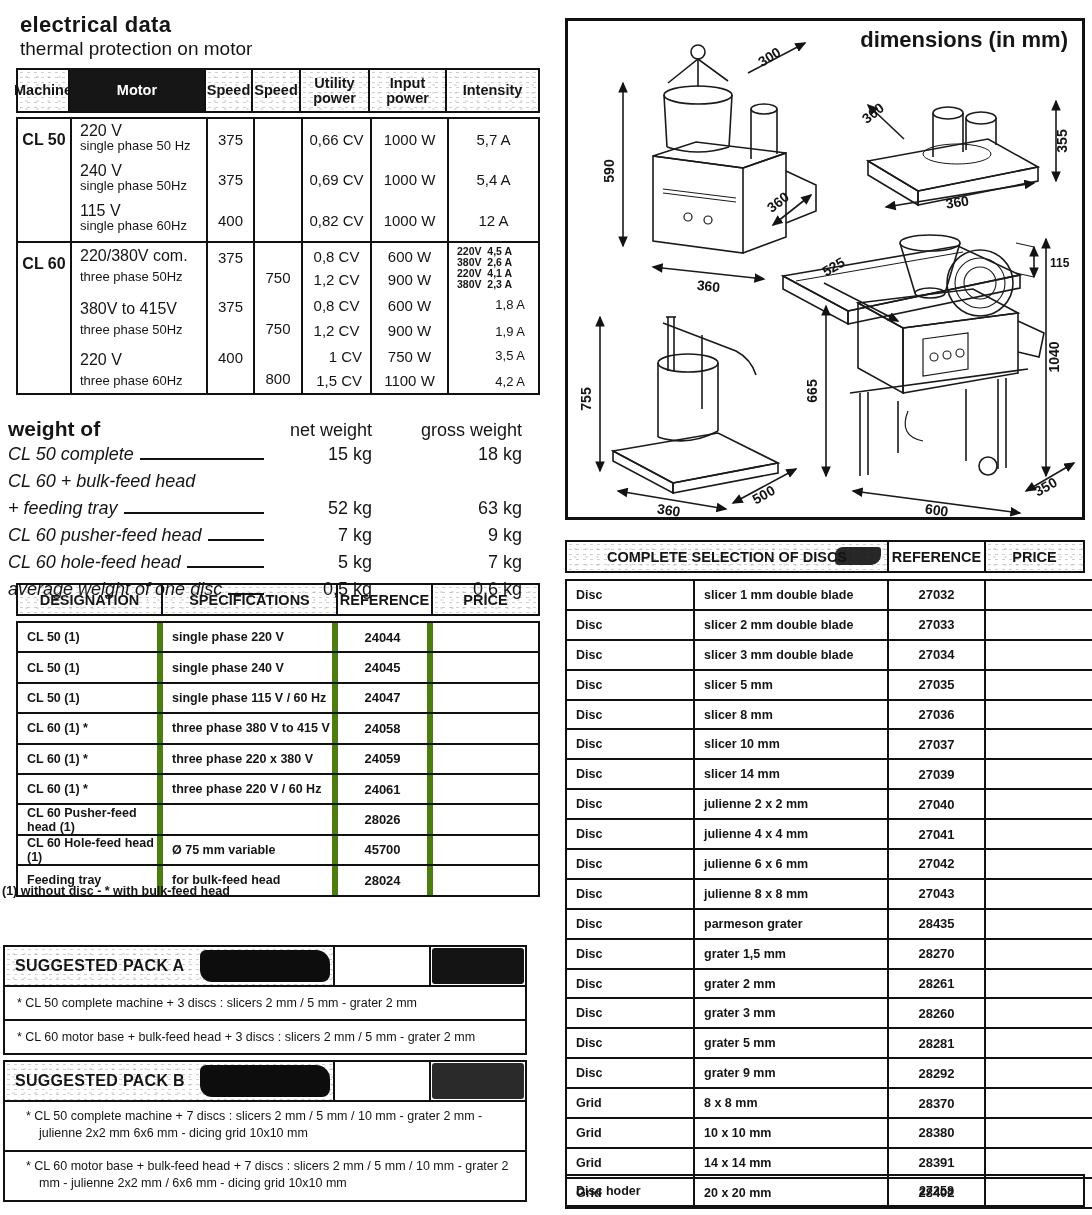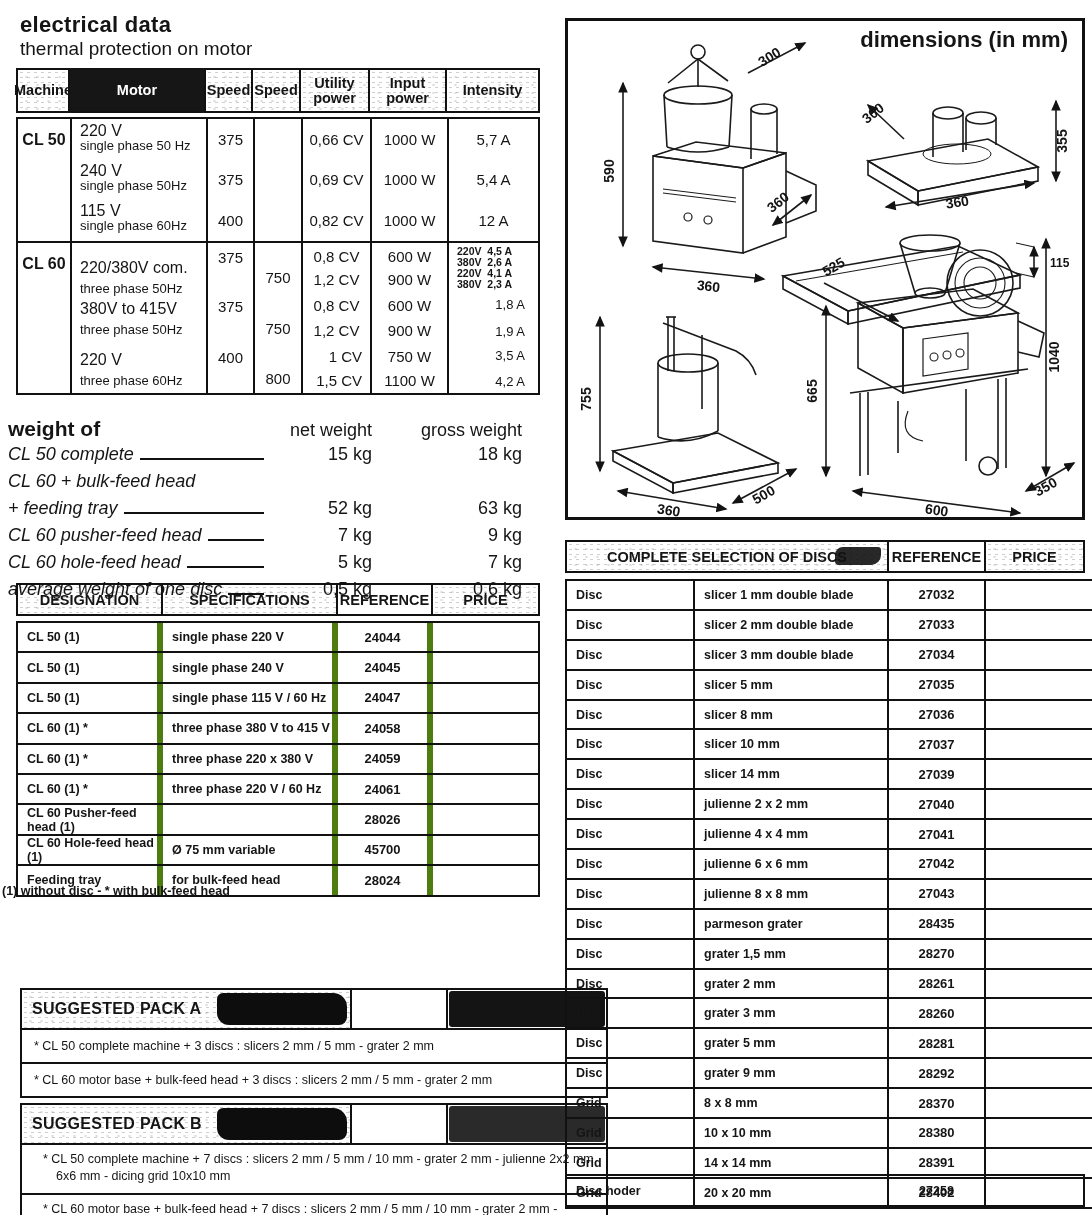--- a/index.html
+++ b/index.html
@@ -49,21 +49,21 @@
   #dg-head .hc{border-right:2px solid #111;display:flex;align-items:center;justify-content:center;font-weight:700;font-size:14.5px;}
   #dg-head .hc.last{border-right:none;}
   #dg-body{left:16px;top:621px;width:524px;border:2.5px solid #111;box-sizing:border-box;}
   .dgrow{display:grid;grid-template-columns:145px 175px 95px 1fr;height:28.4px;border-bottom:2px solid #111;}
   .dgrow:last-child{border-bottom:none;}
   .dgc{border-right:6px solid #4d7c0f;display:flex;align-items:center;padding-left:9px;font-size:12.5px;font-weight:700;}
   .dgc.ctr{justify-content:center;padding-left:0;font-size:13px;}
   .dgc.last{border-right:none;}
   #dg-foot{left:2px;top:884px;font-size:12.5px;font-weight:700;}
   
-  .pack{left:20px;width:588px;border:2.5px solid #111;box-sizing:border-box;margin-top:43px;}
+  .pack{left:3px;width:524px;border:2.5px solid #111;box-sizing:border-box;}
   #packA{top:945px;}
   #packB{top:1060px;}
   .pack-head{display:grid;grid-template-columns:330px 96px 1fr;border-bottom:2.5px solid #111;height:38px;}
   .pack-title{display:flex;align-items:center;padding-left:10px;font-size:16px;font-weight:800;letter-spacing:.3px;position:relative;border-right:2px solid #111;}
   .pack-title .blob{position:absolute;right:3px;top:3px;bottom:3px;width:130px;}
   .pack-mid{border-right:2px solid #111;}
   .pack-price{background:#141414;border-radius:3px;margin:1px;}
   .pitem{border-bottom:2px solid #111;padding:6px 10px 6px 34px;text-indent:-13px;font-size:12.5px;font-weight:400;line-height:17px;display:flex;align-items:center;}
   .pitem{display:block;}
   .pack .rep > .pitem:last-child{border-bottom:none;}
@@ -132,21 +132,21 @@
     <div class="mv">115 V</div>
     <div class="mp">single phase 60Hz</div>
   </div>
   <div class="ec cc">400</div>
   <div class="ec cc"></div>
   <div class="ec cc">0,82 CV</div>
   <div class="ec cc">1000 W</div>
   <div class="ec cc last">12 A</div>
 
   <div class="ec machine-cell sep b">CL 60</div>
-  <div class="ec motor-cell sep" style="padding-top:16px;">
+  <div class="ec motor-cell sep" style="padding-top:4px;">
     <div class="mv">220/380V com.</div>
     <div class="mp" style="margin-top:6px;">three phase 50Hz</div>
   </div>
   <div class="ec topv sep">375</div>
   <div class="ec botv sep">750</div>
   <div class="ec two sep">
     <span>0,8 CV</span>
     <span>1,2 CV</span>
   </div>
   <div class="ec two sep">

